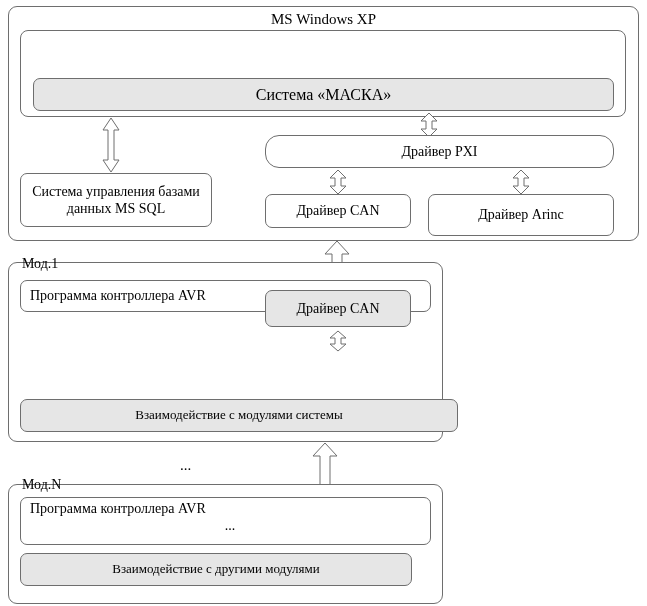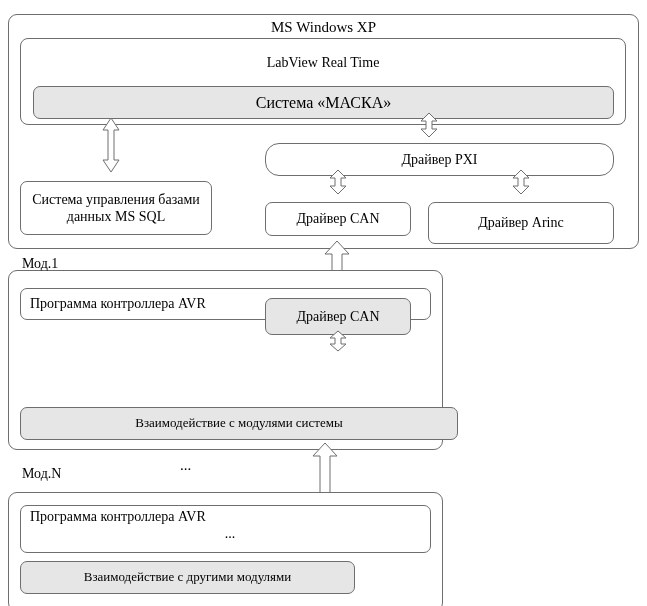--- a/index.html
+++ b/index.html
@@ -26,21 +26,20 @@
     position: absolute;
     box-sizing: border-box;
     border: 1px solid #6e6e6e;
     border-radius: 7px;
     background: #ffffff;
     display: flex;
     align-items: center;
     justify-content: center;
     text-align: center;
     line-height: 1.25;
-    margin-top: 8px;
   }
   .box.shaded {
     background: #e6e6e6;
   }
   .box.plain {
     border: none;
     background: transparent;
   }
   .label-free {
     position: absolute;
@@ -69,41 +68,40 @@
 
   
   #mod1-label   { left: 22px;  top: 256px; font-size: 14px; }
   #avr1-box     { left: 20px;  top: 280px; width: 411px; height: 32px; font-size: 14px; justify-content: flex-start; padding-left: 9px; text-align: left; }
   #can-box-mod1 { left: 265px; top: 290px; width: 146px; height: 37px; font-size: 14px; }
   #params-box   { left: 20px;  top: 353px; width: 290px; height: 33px; font-size: 13px; }
   #interact-box { left: 20px;  top: 399px; width: 438px; height: 33px; font-size: 13px; }
 
   
   #ellipsis-mid { left: 180px; top: 457px; font-size: 15px; }
-  #modn-label   { left: 22px;  top: 466px; font-size: 14px; }
+  #modn-label   { left: 22px;  top: 477px; font-size: 14px; }
   #avrn-box     { left: 20px;  top: 497px; width: 411px; height: 48px; font-size: 14px; justify-content: flex-start; align-items: flex-start; padding: 2px 0 0 9px; text-align: left; flex-direction: column; }
   #avrn-box .sub-ellipsis { width: 100%; text-align: center; font-size: 14px; margin-top: -1px; }
-  #interactn-box{ left: 20px;  top: 553px; width: 335px; height: 33px; font-size: 13px; border-radius: 7px; }
+  #interactn-box{ left: 20px;  top: 553px; width: 392px; height: 33px; font-size: 13px; border-radius: 7px; }
 
   
   .arrow {
     position: absolute;
   }
   .arrow svg { display: block; }
 </style>
 </head>
 <body>
 
 <div id="diagram">
 
   <div class="box" id="win-xp"></div>
   <div class="box plain" id="win-xp-title">MS Windows XP</div>
 
   <div class="box" id="labview"></div>
-  <div class="box plain" id="labview-title">LabView Real Time</div>
 
   <div class="box shaded" id="maska">Система «МАСКА»</div>
 
   <div class="arrow" style="left:100px; top:117px;">
     <svg width="22" height="56" viewBox="0 0 22 56">
       <polygon points="11,1 19,13 14,13 14,43 19,43 11,55 3,43 8,43 8,13 3,13" fill="#ffffff" stroke="#6e6e6e" stroke-width="1"></polygon>
     </svg>
   </div>
 
   <div class="arrow" style="left:418px; top:112px;">

